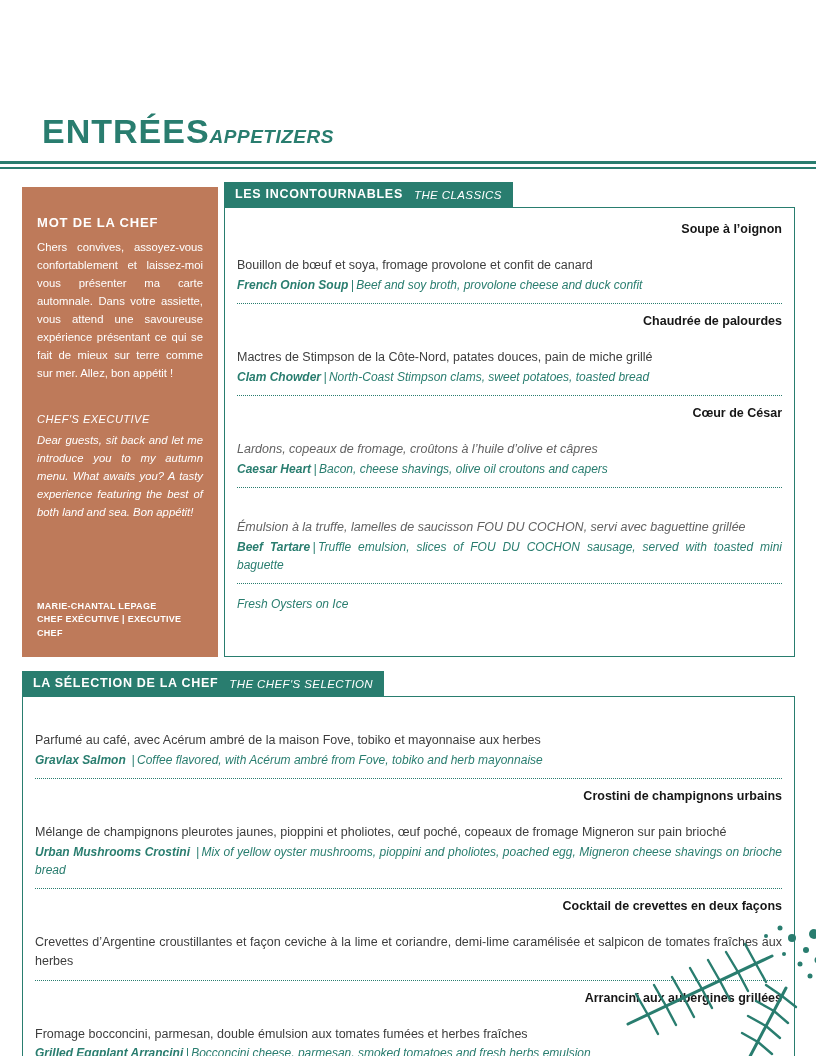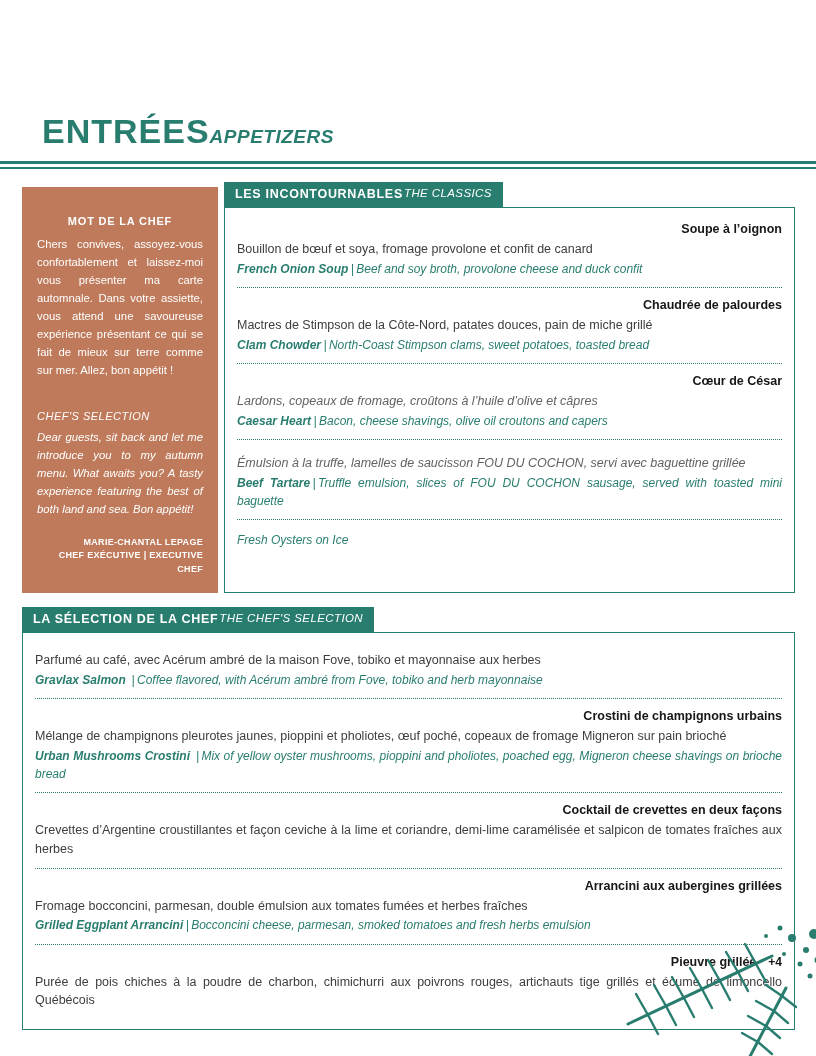--- a/index.html
+++ b/index.html
@@ -13,42 +13,42 @@
   .rule-a{height:3px;background:#297D6F;}
   .rule-gap{height:3px;background:#fff;}
   .rule-b{height:2px;background:#297D6F;}
 
   
   .content{display:flex;gap:6px;margin:13px 21px 0 22px;align-items:stretch;}
 
   
   .sidebar{width:196px;min-width:196px;background:#BE7A5A;color:#ffffff;box-sizing:border-box;
            padding:28px 15px 16px 15px;margin-top:5px;display:flex;flex-direction:column;}
-  .chef-fr-title{font-weight:bold;font-size:11px;letter-spacing:0.8px;margin-bottom:8px;text-align:center;}
+  .chef-fr-title{font-weight:bold;font-size:13px;letter-spacing:0.8px;margin-bottom:8px;}
   .chef-fr-body{font-size:11.3px;line-height:1.6;text-align:justify;}
   .chef-en-title{font-style:italic;font-size:11px;letter-spacing:0.5px;margin-top:30px;margin-bottom:6px;}
   .chef-en-body{font-style:italic;font-size:11.3px;line-height:1.6;text-align:justify;}
-  .chef-sig{margin-top:auto;text-align:right;font-weight:bold;font-size:9px;line-height:1.55;letter-spacing:0.3px;}
+  .chef-sig{margin-top:auto;text-align:left;font-weight:bold;font-size:9px;line-height:1.55;letter-spacing:0.3px;}
 
   
   .section{flex:1;display:flex;flex-direction:column;}
   .section-full{margin:14px 21px 0 22px;display:flex;flex-direction:column;}
   .bar{align-self:flex-start;background:#297D6F;color:#fff;padding:5px 11px 6px 11px;
-       display:flex;align-items:flex-start;gap:1px;}
+       display:flex;align-items:flex-end;gap:11px;}
   .bar-fr{font-weight:bold;font-size:12.5px;letter-spacing:0.7px;}
   .bar-en{font-style:italic;font-size:11.5px;letter-spacing:0.4px;}
   .box{border:1.5px solid #297D6F;padding:4px 12px 10px 12px;flex:1;box-sizing:border-box;}
   .box.tall{padding-bottom:34px;}
 
   .item{padding:10px 0 9px 0;}
   .item + .item{border-top:1px dotted #297D6F;}
   .item-head{display:flex;justify-content:flex-end;align-items:baseline;
              font-weight:bold;font-size:12.5px;color:#171717;}
   .item-price{font-weight:bold;font-size:12px;white-space:nowrap;margin-left:12px;}
-  .desc-fr{font-size:12.5px;color:#3d3d3d;margin-top:4px;line-height:1.5;text-align:justify;}
+  .desc-fr{font-size:12.5px;color:#3d3d3d;margin-top:20px;line-height:1.5;text-align:justify;}
   .desc-fr.ital{font-style:italic;color:#626262;}
   .en-line{font-size:12px;margin-top:2px;color:#297D6F;font-style:italic;line-height:1.45;text-align:justify;}
   .en-name{font-weight:bold;}
 
   
   .branch{position:absolute;right:-8px;bottom:-10px;width:210px;height:150px;pointer-events:none;}
 </style>
 </head>
 <body>
 
@@ -60,21 +60,21 @@
   <div class="rule-a"></div>
   <div class="rule-gap"></div>
   <div class="rule-b"></div>
 </div>
 
 <div class="content">
 
   <aside class="sidebar">
     <div class="chef-fr-title">MOT DE LA CHEF</div>
     <div class="chef-fr-body">Chers convives, assoyez-vous confortablement et laissez-moi vous présenter ma carte automnale. Dans votre assiette, vous attend une savoureuse expérience présentant ce qui se fait de mieux sur terre comme sur mer. Allez, bon appétit !</div>
-    <div class="chef-en-title">CHEF'S SELECTION</div>
+    <div class="chef-en-title">CHEF'S EXECUTIVE</div>
     <div class="chef-en-body">Dear guests, sit back and let me introduce you to my autumn menu. What awaits you? A tasty experience featuring the best of both land and sea. Bon appétit!</div>
     <div class="chef-sig">
       <div>MARIE-CHANTAL LEPAGE</div>
       <div>CHEF EXÉCUTIVE | EXECUTIVE CHEF</div>
     </div>
   </aside>
 
   <section class="section">
     <div class="bar">
       <span class="bar-fr">LES INCONTOURNABLES</span>

